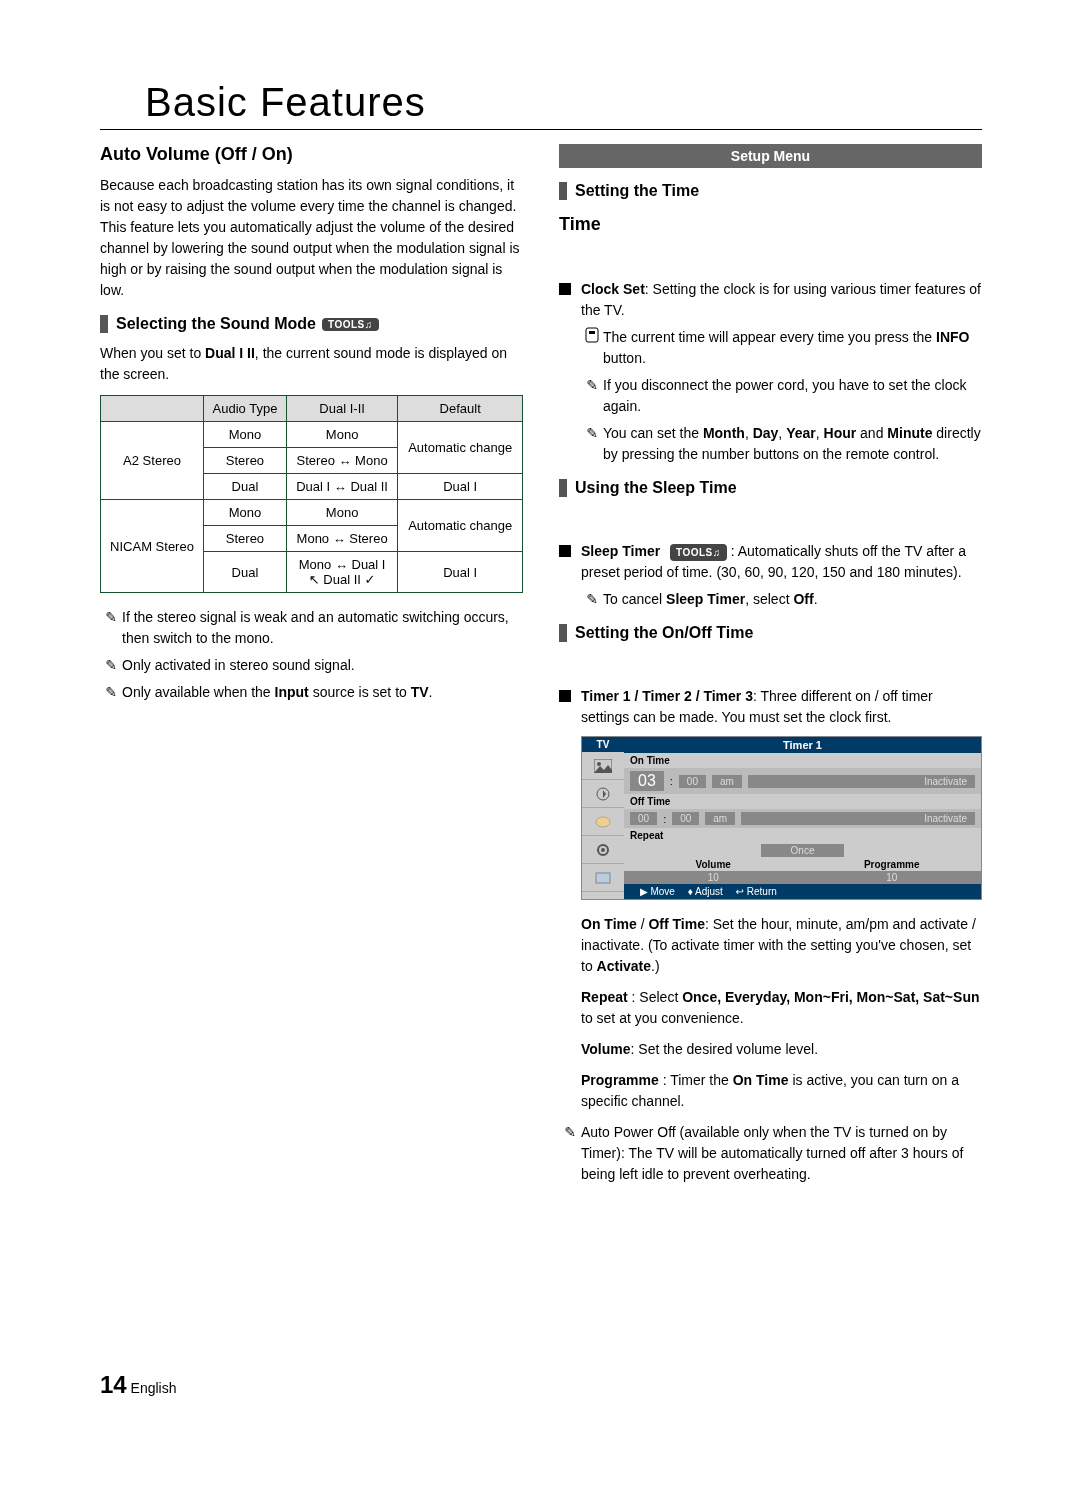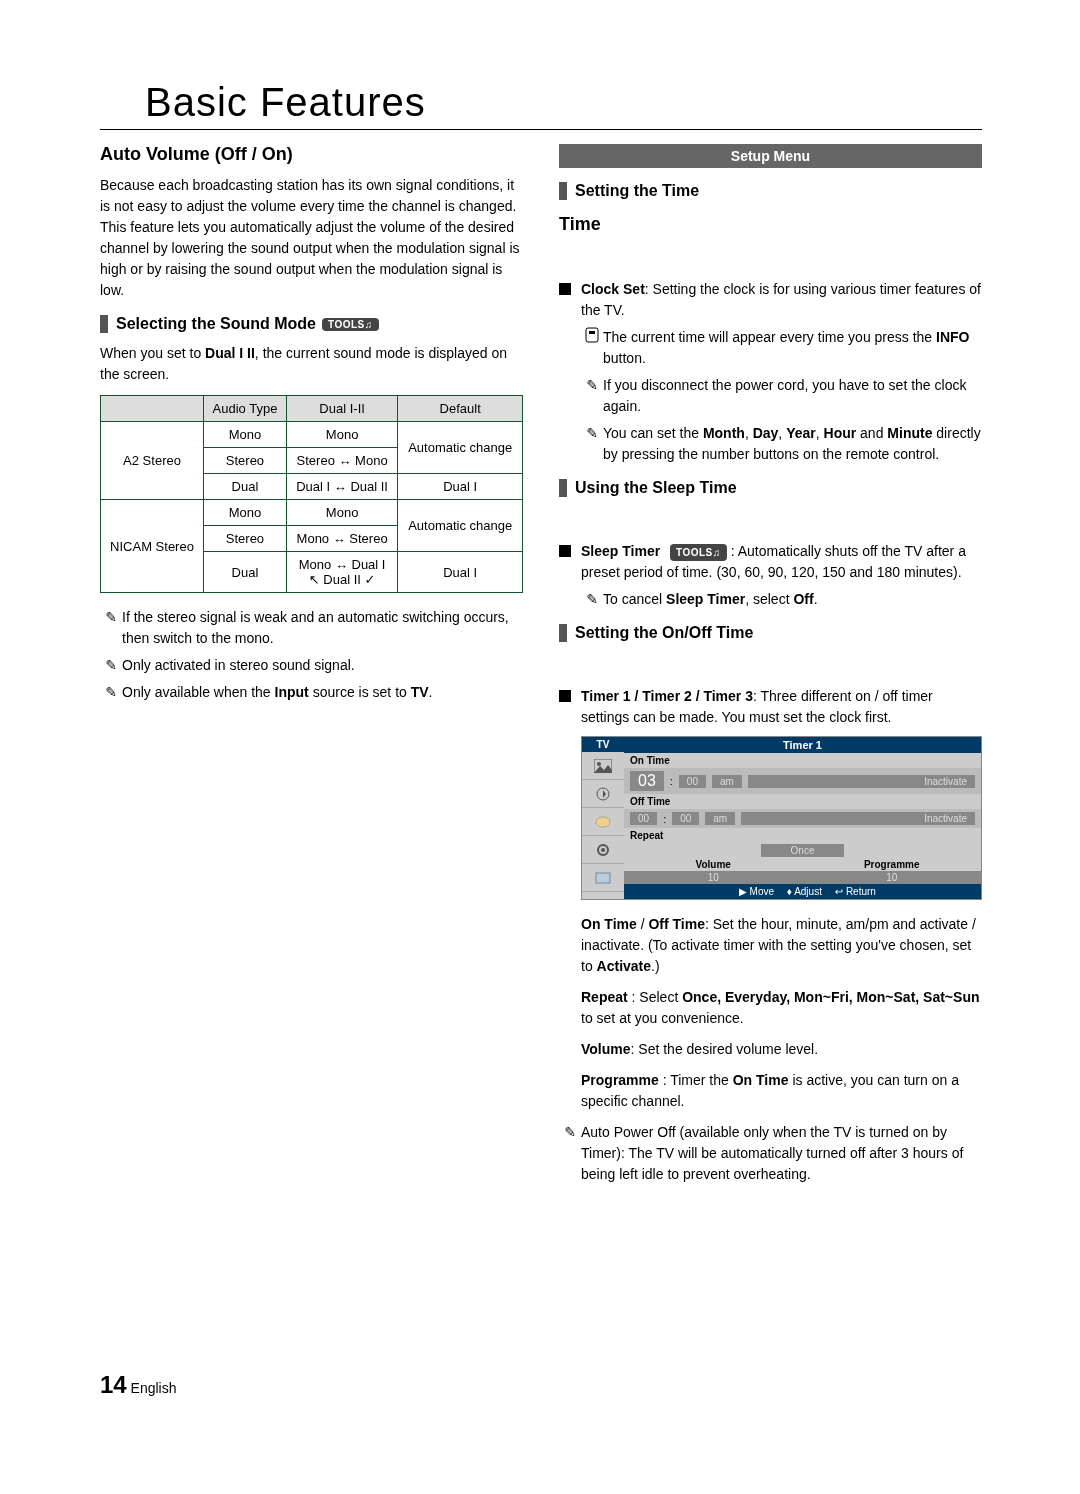--- a/index.html
+++ b/index.html
@@ -35,21 +35,21 @@
   .osd-section-label { background: #ccc; color: #000; font-size: 10px; padding: 2px 6px; font-weight: bold; }
   .osd-row { display: flex; align-items: center; gap: 6px; padding: 3px 6px; }
   .osd-spin { background: #888; color: #fff; padding: 1px 8px; font-size: 16px; position: relative; }
   .osd-val { background: #888; color: #ddd; padding: 1px 8px; font-size: 10px; }
   .osd-wide { flex: 1; text-align: right; }
   .osd-row-center { background:#ccc; color:#000; text-align:center; padding:1px 0; font-size:10px; }
   .osd-dualrow { display:flex; }
   .osd-dualrow > div { flex:1; }
   .osd-dualrow .lbl { background:#ccc; color:#000; font-size:10px; text-align:center; padding:1px 0; font-weight:bold; }
   .osd-dualrow .val { background:#888; color:#ddd; text-align:center; padding:1px 0; font-size:10px; }
-  .osd-footer { background: #003a66; color: #fff; font-size: 10px; padding: 2px 6px; text-align: center; }
+  .osd-footer { background: #003a66; color: #fff; font-size: 10px; padding: 2px 6px; text-align: left; }
   .osd-footer span { margin-left: 10px; }
   .page-footer { margin-top: 180px; font-size: 14px; }
   .page-num { font-size: 24px; font-weight: bold; }
   .icon-svg { width:16px; height:16px; }
   b { font-weight: bold; }
 </style>
 </head>
 <body>
 
 <div class="page">

